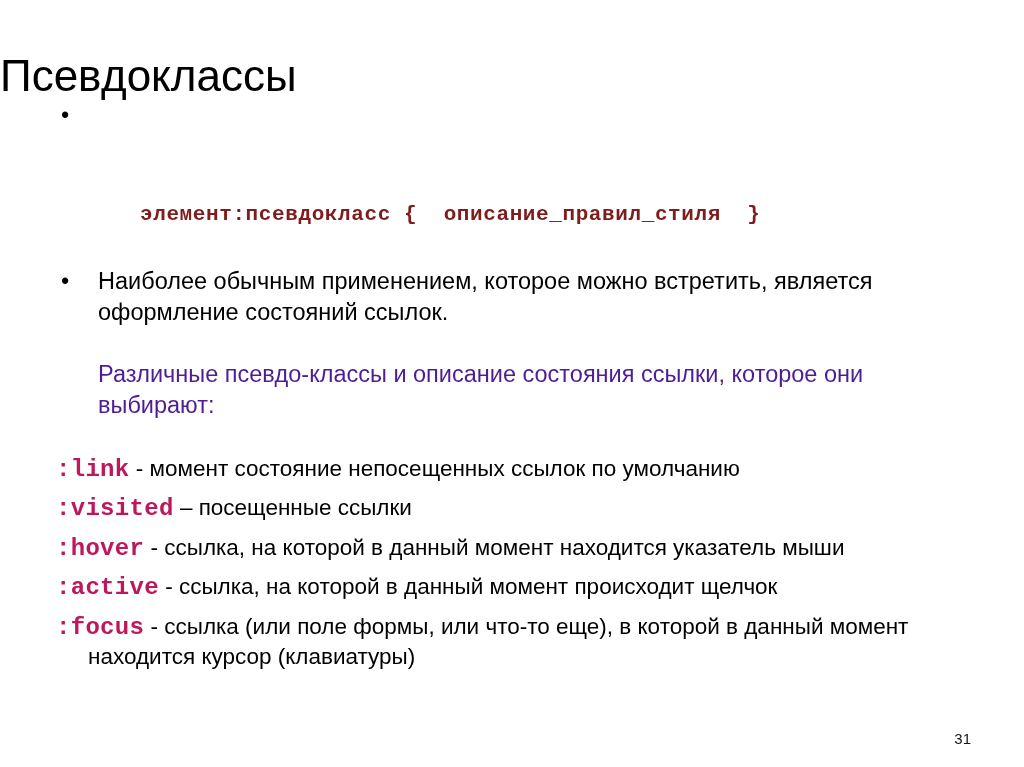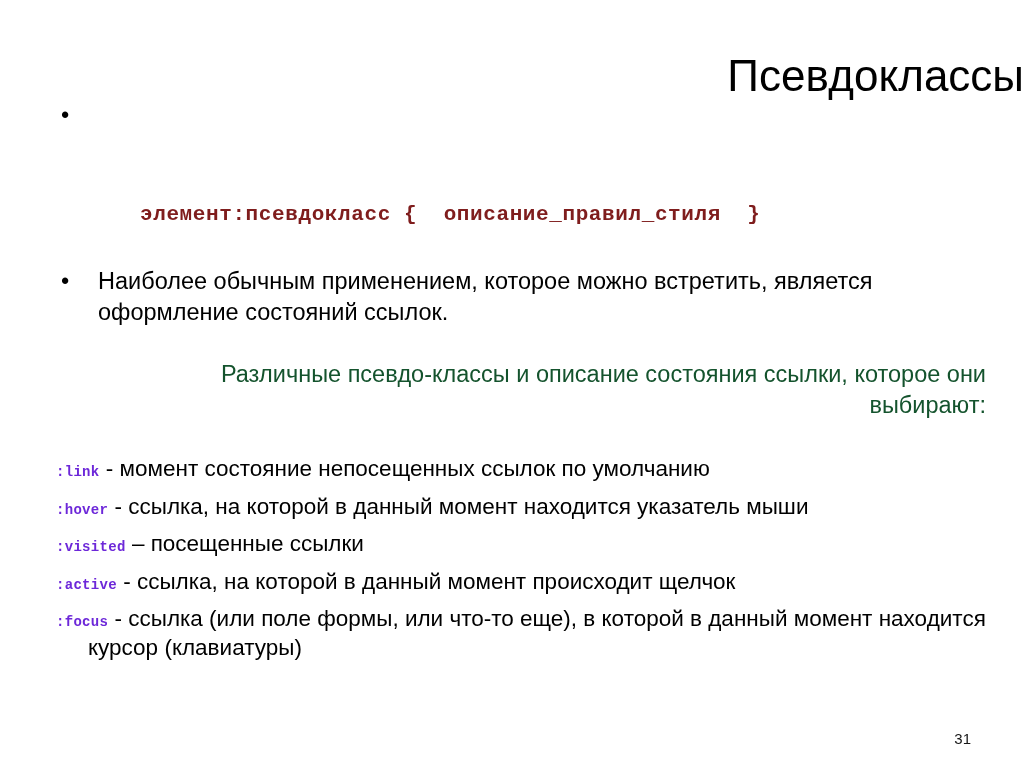--- a/index.html
+++ b/index.html
@@ -18,21 +18,21 @@
     background: #ffffff;
     overflow: hidden;
   }
 
   
   .slide-title {
     position: absolute;
     left: 0;
     top: 24px;
     width: 1024px;
-    text-align: right;
+    text-align: left;
     font-family: "Liberation Sans", sans-serif;
     font-size: 44px;
     font-weight: 400;
     line-height: 1.05;
     color: #000000;
     letter-spacing: 0px;
   }
 
   
   .body-block {
@@ -58,23 +58,22 @@
     top: 0;
     font-size: 23.5px;
     line-height: 1.30;
     color: #000000;
   }
   .plain-para {
     margin: 0 0 6px 0;
     padding-left: 42px;
     font-size: 23.5px;
     line-height: 1.30;
-    color: #14532d;
+    color: #4c1d95;
     font-family: "Liberation Sans", sans-serif;
-    text-align: right;
   }
 
   
   .code-line {
     position: absolute;
     left: 140px;
     top: 203px;
     font-family: "Liberation Mono", "DejaVu Sans Mono", monospace;
     font-size: 21px;
     font-weight: 700;
@@ -94,23 +93,23 @@
     margin: 0 0 9px 0;
     padding-left: 32px;
     text-indent: -32px;
     font-size: 22.5px;
     line-height: 1.27;
     color: #000000;
     font-family: "Liberation Sans", sans-serif;
   }
   .pseudo-name {
     font-family: "Liberation Mono", "DejaVu Sans Mono", monospace;
-    font-size: 14px;
+    font-size: 24px;
     font-weight: 700;
-    color: #6d28d9;
+    color: #be185d;
     letter-spacing: 0.3px;
   }
   .pseudo-desc {
     font-family: "Liberation Sans", sans-serif;
   }
 
   
   .page-number {
     position: absolute;
     right: 53px;
@@ -148,25 +147,25 @@
 
   </div>
 
   <div class="pseudo-list">
 
     <p class="pseudo-item">
       <span class="pseudo-name">:link</span><span class="pseudo-desc"> - </span><span class="pseudo-desc">момент состояние непосещенных ссылок по умолчанию</span>
     </p>
 
     <p class="pseudo-item">
-      <span class="pseudo-name">:hover</span><span class="pseudo-desc"> - </span><span class="pseudo-desc">ссылка, на которой в данный момент находится указатель мыши</span>
+      <span class="pseudo-name">:visited</span><span class="pseudo-desc"> – </span><span class="pseudo-desc">посещенные ссылки</span>
     </p>
 
     <p class="pseudo-item">
-      <span class="pseudo-name">:visited</span><span class="pseudo-desc"> – </span><span class="pseudo-desc">посещенные ссылки</span>
+      <span class="pseudo-name">:hover</span><span class="pseudo-desc"> - </span><span class="pseudo-desc">ссылка, на которой в данный момент находится указатель мыши</span>
     </p>
 
     <p class="pseudo-item">
       <span class="pseudo-name">:active</span><span class="pseudo-desc"> - </span><span class="pseudo-desc">ссылка, на которой в данный момент происходит щелчок</span>
     </p>
 
     <p class="pseudo-item">
       <span class="pseudo-name">:focus</span><span class="pseudo-desc"> - </span><span class="pseudo-desc">ссылка (или поле формы, или что-то еще), в которой в данный момент находится курсор (клавиатуры)</span>
     </p>
 

